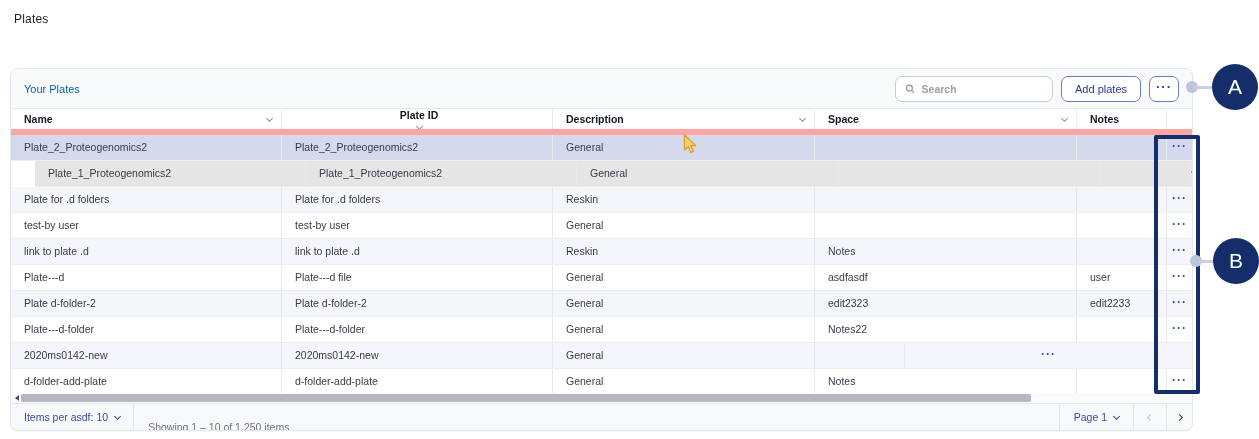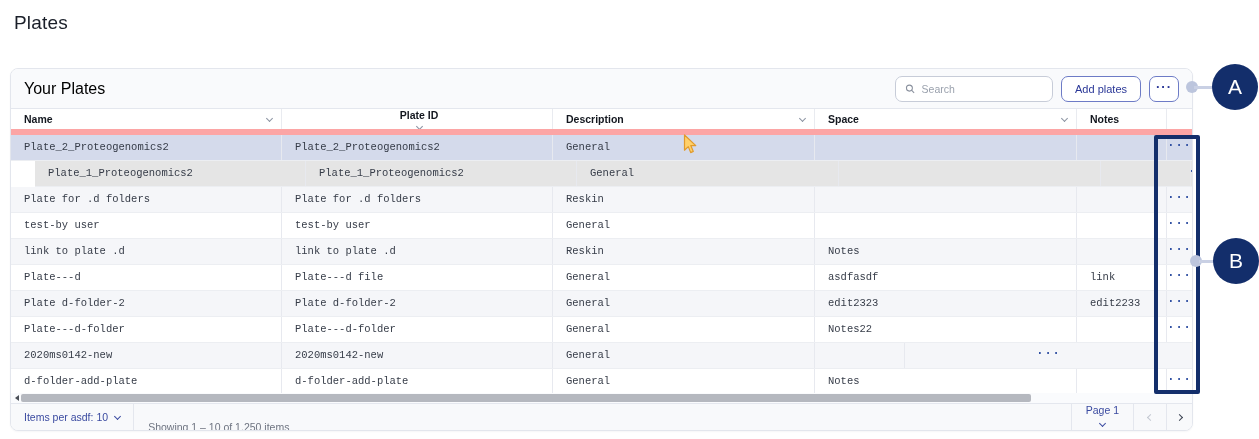--- a/index.html
+++ b/index.html
@@ -1,48 +1,48 @@
 <!DOCTYPE html>
 <html><head>
 <meta charset="utf-8">
 <style>
   * { margin:0; padding:0; box-sizing:border-box; }
   html,body { background:#fff; }
   body { font-family:"Liberation Sans", sans-serif; }
   .stage { position:relative; width:1259px; height:439px; background:#fff; overflow:hidden; }
 
-  .page-title { position:absolute; left:14px; top:12px; font-size:19px; font-weight:500; color:#1a1f29; letter-spacing:.2px; }
+  .page-title { position:absolute; left:14px; top:12px; font-size:12px; font-weight:500; color:#1a1f29; letter-spacing:.2px; }
 
   .card { position:absolute; left:10px; top:68px; width:1183px; height:363px; background:#fff;
           border:1px solid #e3e6ed; border-radius:8px; overflow:hidden; box-shadow:0 1px 2px rgba(20,30,60,.04); }
 
   
   .card-header { position:absolute; left:0; right:0; top:0; height:40px; background:#f9fafc;
                  border-bottom:1px solid #e4e7ee; display:flex; align-items:center; padding:0 13px; }
-  .card-title { font-size:16px; color:#000000; font-weight:500; }
+  .card-title { font-size:11px; color:#0369a1; font-weight:500; }
   .header-actions { margin-left:auto; display:flex; align-items:center; gap:8px; }
   .search-box { width:158px; height:26px; border:1px solid #c7ccd8; border-radius:7px; background:#fff;
                 display:flex; align-items:center; padding:0 9px; gap:6px; }
   .search-box input { border:0; outline:0; width:100%; font-size:10.5px; color:#333945; background:transparent;
-                      font-family:"Liberation Sans", sans-serif; }
+                      font-family:"Liberation Sans", sans-serif;font-weight:bold; }
   .search-box input::placeholder { color:#9aa1ad; }
   .btn { height:26px; padding:0 13px; border:1px solid #6d7bc6; border-radius:7px; background:#fff;
          color:#2a3797; font-size:11px; font-weight:500; display:flex; align-items:center; justify-content:center;
          font-family:"Liberation Sans", sans-serif; cursor:pointer; }
   .icon-btn { width:30px; padding:0; }
   .icon-btn .dots { font-size:13px; letter-spacing:1px; font-weight:bold; color:#2a3797; line-height:1; margin-top:-4px; }
 
   
   .thead { position:absolute; left:0; right:0; top:40px; height:26px; display:flex; background:#fff;
            border-bottom:6px solid #fca5a5; }
   .hcell { display:flex; align-items:center; height:100%; padding:0 9px 0 13px; border-right:1px solid #e9ebf0;
            font-size:10.5px; font-weight:bold; color:#13171f; white-space:nowrap; overflow:hidden; }
   .hcell .lbl { flex:1; }
   .tbody { position:absolute; left:0; right:0; top:66px; }
-  .row { display:flex; height:26px; border-bottom:1px solid #eceef2;font-family:Liberation Mono, monospace; }
+  .row { display:flex; height:26px; border-bottom:1px solid #eceef2; }
   .row:nth-child(odd)  { background:#f5f6f9; }
   .row:nth-child(even) { background:#ffffff; }
   .row.selected    { background:#d4daeb; }
   .row.highlighted { background:#e5e5e5;margin-left:24px; }
   .cell { height:100%; line-height:25px; padding:0 8px 0 13px; border-right:1px solid #e7e9ef;
           font-size:10.5px; color:#363c48; white-space:nowrap; overflow:hidden; }
   .c0 { width:271px; } .c1 { width:271px;flex-direction:column; } .c2 { width:262px; } .c3 { width:262px; } .c4 { width:90px; }
   .c5 { flex:1; border-right:none; display:flex; align-items:center; justify-content:center; padding:0; }
   .row-dots { color:#2f4fa2; font-weight:bold; font-size:12px; letter-spacing:1px; line-height:1; margin-top:-4px; cursor:pointer; }
 
@@ -61,21 +61,21 @@
               border-top:3px solid transparent; border-bottom:3px solid transparent; border-right:4px solid #4a4f57; }
   .hs-thumb { position:absolute; left:10px; top:1px; width:1010px; height:8px; background:#b5b8bf; border-radius:2px; cursor:pointer; }
 
   
   .card-footer { position:absolute; left:0; right:0; bottom:0; height:27px; background:#f8f9fb;
                  border-top:1px solid #e4e7ee; display:flex; align-items:center; font-size:10.5px; }
   .ipp { display:flex; align-items:center; gap:7px; padding:0 13px; height:100%; border-right:1px solid #e4e7ee;
          color:#3a4aa0; cursor:pointer; }
   .showing { padding-left:14px; color:#6e7481;margin-top:19px; }
   .pgsel { margin-left:auto; display:flex; align-items:center; gap:7px; height:100%; padding:0 14px;
-           border-left:1px solid #e4e7ee; color:#3a4aa0; cursor:pointer;flex-direction:column; }
+           border-left:1px solid #e4e7ee; color:#3a4aa0; cursor:pointer; }
   .pg-btn { width:33px; height:100%; border-left:1px solid #e4e7ee; display:flex; align-items:center;
             justify-content:center; cursor:pointer; }
   .pg-btn.next { width:26px; }
 
   
   .b-rect { position:absolute; left:1154px; top:135px; width:46px; height:259px;
             border:4px solid #132e6b; border-radius:2px; pointer-events:none; }
   .conn-line { position:absolute; height:3px; background:#c9d0e4; }
   .conn-dot  { position:absolute; width:12px; height:12px; border-radius:50%; background:#bcc5dd; }
   .callout-circle { position:absolute; width:46px; height:46px; border-radius:50%; background:#132e6b;
@@ -182,21 +182,21 @@
           <div class="cell c4"></div>
           <div class="cell c5">
             <span class="row-dots">···</span>
           </div>
         </div>
         <div class="row">
           <div class="cell c0">Plate---d</div>
           <div class="cell c1">Plate---d file</div>
           <div class="cell c2">General</div>
           <div class="cell c3">asdfasdf</div>
-          <div class="cell c4">link</div>
+          <div class="cell c4">user</div>
           <div class="cell c5">
             <span class="row-dots">···</span>
           </div>
         </div>
         <div class="row">
           <div class="cell c0">Plate d-folder-2</div>
           <div class="cell c1">Plate d-folder-2</div>
           <div class="cell c2">General</div>
           <div class="cell c3">edit2323</div>
           <div class="cell c4">edit2233</div>

